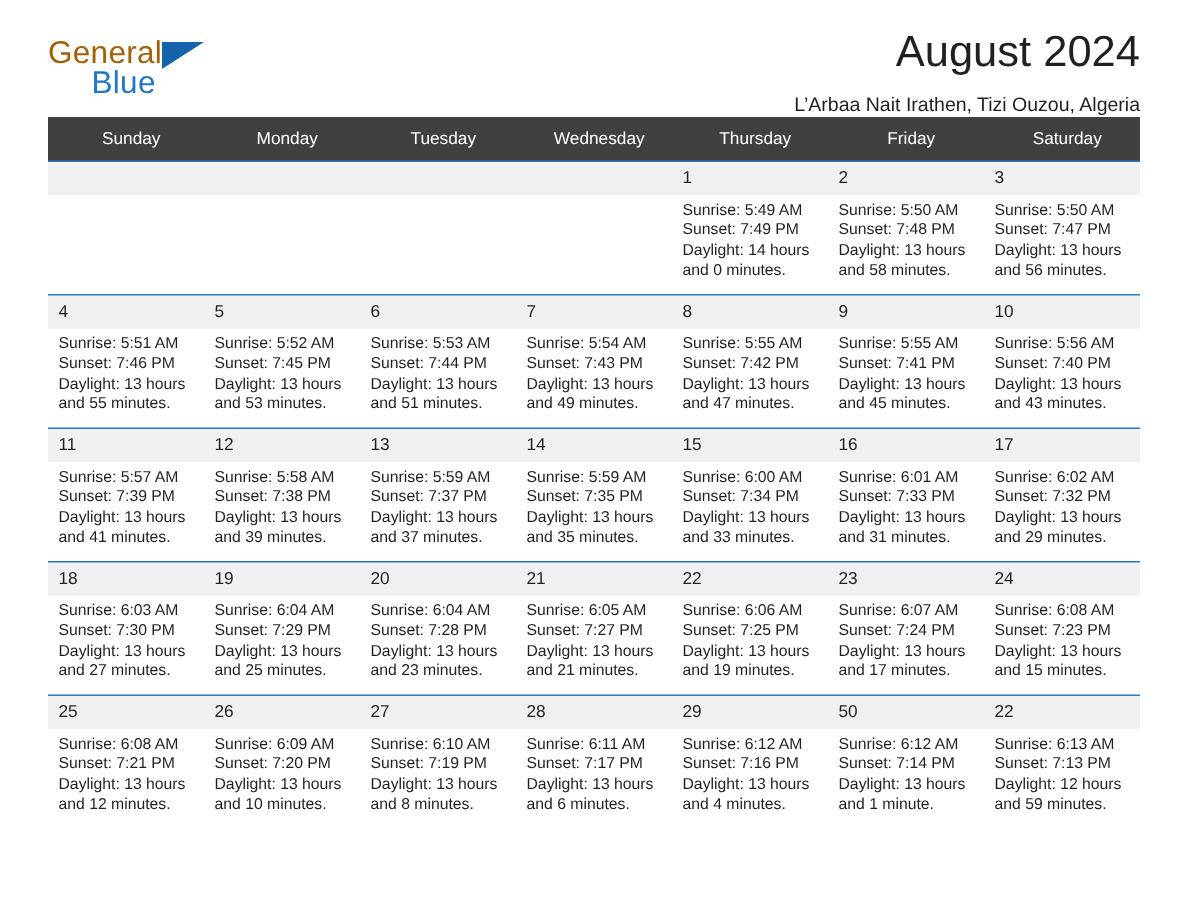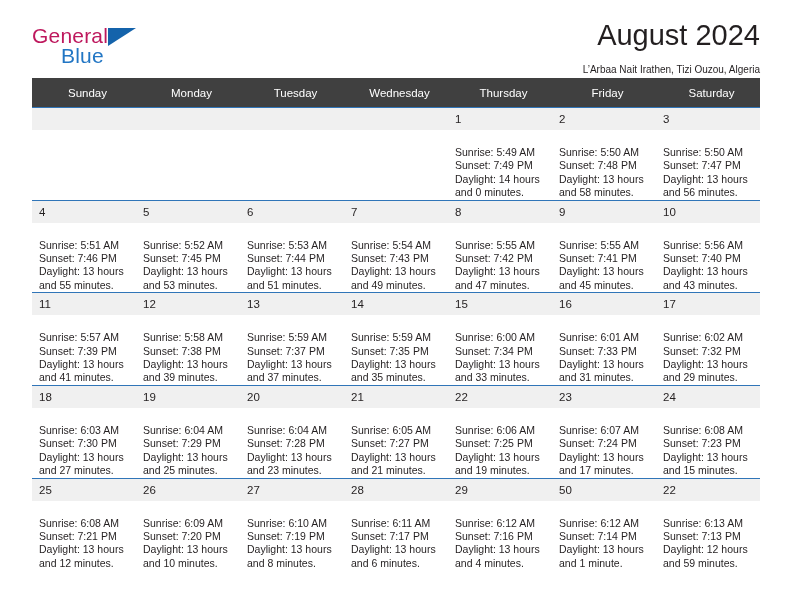--- a/index.html
+++ b/index.html
@@ -33,21 +33,21 @@
     top: 24px;
     width: 230px;
     height: 52px;
   }
   .brand-general {
     position: absolute;
     left: 0;
     top: 0;
     font-size: 21px;
     letter-spacing: .2px;
-    color: #be185d;
+    color: #a16207;
     font-family: "Liberation Sans", sans-serif;
   }
   .brand-blue {
     position: absolute;
     left: 29px;
     top: 20px;
     font-size: 21px;
     letter-spacing: .2px;
     color: #2276c4;
     font-family: "Liberation Sans", sans-serif;
@@ -71,21 +71,21 @@
   .cal-title {
     font-size: 29px;
     line-height: 34px;
     color: #231f20;
     font-weight: normal;
     white-space: nowrap;
     text-align: right;
   }
   .cal-sub {
     margin-top: 9px;
-    font-size: 10px;
+    font-size: 13px;
     line-height: 17px;
     color: #231f20;
     white-space: nowrap;
   }
 
   
   .cal {
     width: 728px;
     border-collapse: collapse;
     table-layout: fixed;
@@ -114,21 +114,21 @@
     font-size: 11.5px;
     line-height: 14px;
     color: #231f20;
     padding: 4px 0 4px 7px;
     min-height: 14px;
   }
   .daynum.empty {
     color: transparent;
   }
   .lines {
-    padding: 16px 6px 0 7px;
+    padding: 4px 6px 0 7px;
   }
   .lines div {
     font-size: 10.5px;
     line-height: 13.4px;
     color: #231f20;
     white-space: nowrap;
   }
 </style>
 </head>
 <body>

